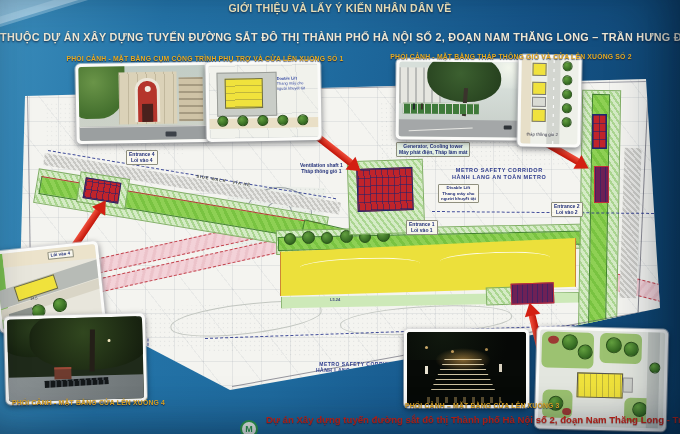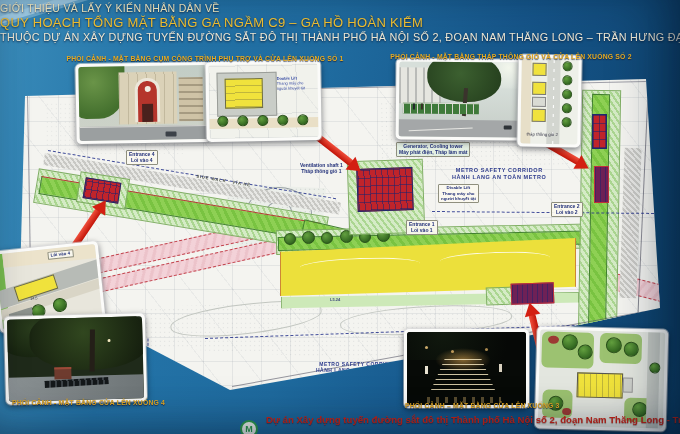--- a/index.html
+++ b/index.html
@@ -33,21 +33,21 @@
   .mbox{background:rgba(250,248,238,.95);border:.5px solid #8f8f7e;padding:0 2px;border-radius:1px;}
   .dashN{height:0;border-top:1.4px dashed #25328c;z-index:2;opacity:.85;}
   .frameL{z-index:2;opacity:.6;}
   .arrow{height:7px;transform-origin:0 50%;z-index:4;border-radius:2px;
     background:linear-gradient(#f04f3c,var(--arrow_red,#c21408));}
   .arrow::after{content:"";position:absolute;right:-12px;top:-4.5px;
     border-left:13px solid #d31f12;border-top:8px solid transparent;border-bottom:8px solid transparent;}
   .inset{background:#fbfbf9;border-radius:5px;padding:3px;z-index:5;
     box-shadow:0 2px 6px rgba(0,5,15,.55),0 0 0 1px rgba(255,255,255,.6);}
   .inbody{position:relative;width:100%;height:100%;border-radius:3px;overflow:hidden;}
-  .title{left:0;width:100%;font-weight:normal;z-index:6;
+  .title{left:0;width:100%;text-align:center;font-weight:bold;z-index:6;
     text-shadow:0 1px 2px rgba(10,25,50,.85);letter-spacing:.3px;white-space:nowrap;}
   .cap{font:bold 6.8px "Liberation Sans","DejaVu Sans",sans-serif;color:var(--caption_gold,#e6ab22);
     text-shadow:0 1px 1px rgba(20,30,60,.75);letter-spacing:.2px;z-index:6;white-space:nowrap;}
   .tinyblue{font:3.9px/1.3 "Liberation Sans","DejaVu Sans",sans-serif;color:#2a3f9e;}
 </style>
 </head>
 <body>
 
 <div id="poster">
 
@@ -287,21 +287,20 @@
       <div class="abs tree" style="left:10px;top:66px;width:13px;height:13px;"></div>
       <div class="abs" style="left:24px;top:78px;width:9px;height:7px;background:#9c3a34;border-radius:50%;"></div>
       <div class="abs" style="left:86px;top:66px;width:30px;height:24px;background:#9cc271;border-radius:6px;"></div>
       <div class="abs tree" style="left:94px;top:70px;width:13px;height:13px;"></div>
       <div class="abs" style="left:108px;top:0;width:12px;height:100%;background:#c6cac4;"></div>
       <div class="abs tree" style="left:110px;top:30px;width:9px;height:9px;"></div>
     </div>
   </div>
 
   <div class="abs title" style="top:2px;font-size:10.5px;color:var(--title_cream,#f7edc3);">GIỚI THIỆU VÀ LẤY Ý KIẾN NHÂN DÂN VỀ</div>
-  <div class="abs title" style="top:15px;font-size:13px;color:var(--title_gold,#f2c232);">QUY HOẠCH TỔNG MẶT BẰNG GA NGẦM C9 – GA HỒ HOÀN KIẾM</div>
   <div class="abs title" style="top:31px;font-size:10.8px;color:var(--title_white,#efe9d6);">THUỘC DỰ ÁN XÂY DỰNG TUYẾN ĐƯỜNG SẮT ĐÔ THỊ THÀNH PHỐ HÀ NỘI SỐ 2, ĐOẠN NAM THĂNG LONG – TRẦN HƯNG ĐẠO</div>
 
   <div class="abs cap" style="left:40px;top:55px;width:330px;text-align:center;">PHỐI CẢNH - MẶT BẰNG CỤM CÔNG TRÌNH PHỤ TRỢ VÀ CỬA LÊN XUỐNG SỐ 1</div>
   <div class="abs cap" style="left:380px;top:53px;width:262px;text-align:center;">PHỐI CẢNH - MẶT BẰNG THÁP THÔNG GIÓ VÀ  CỬA LÊN XUỐNG SỐ 2</div>
   <div class="abs cap" style="left:12px;top:399px;">PHỐI CẢNH - MẶT BẰNG CỬA LÊN XUỐNG 4</div>
   <div class="abs cap" style="left:405px;top:402px;">PHỐI CẢNH – MẶT BẰNG  CỬA LÊN XUỐNG 3</div>
 
   <div class="abs" style="left:240px;top:420px;width:14px;height:14px;border:2.5px solid var(--logo_green,#2e9e4c);border-radius:50%;background:#f2f7f0;z-index:6;
               font:bold 9px/14px 'Liberation Sans','DejaVu Sans',sans-serif;color:var(--logo_green,#2e9e4c);text-align:center;">M</div>
   <div class="abs" style="left:266px;top:414px;width:414px;text-align:center;z-index:6;white-space:nowrap;

